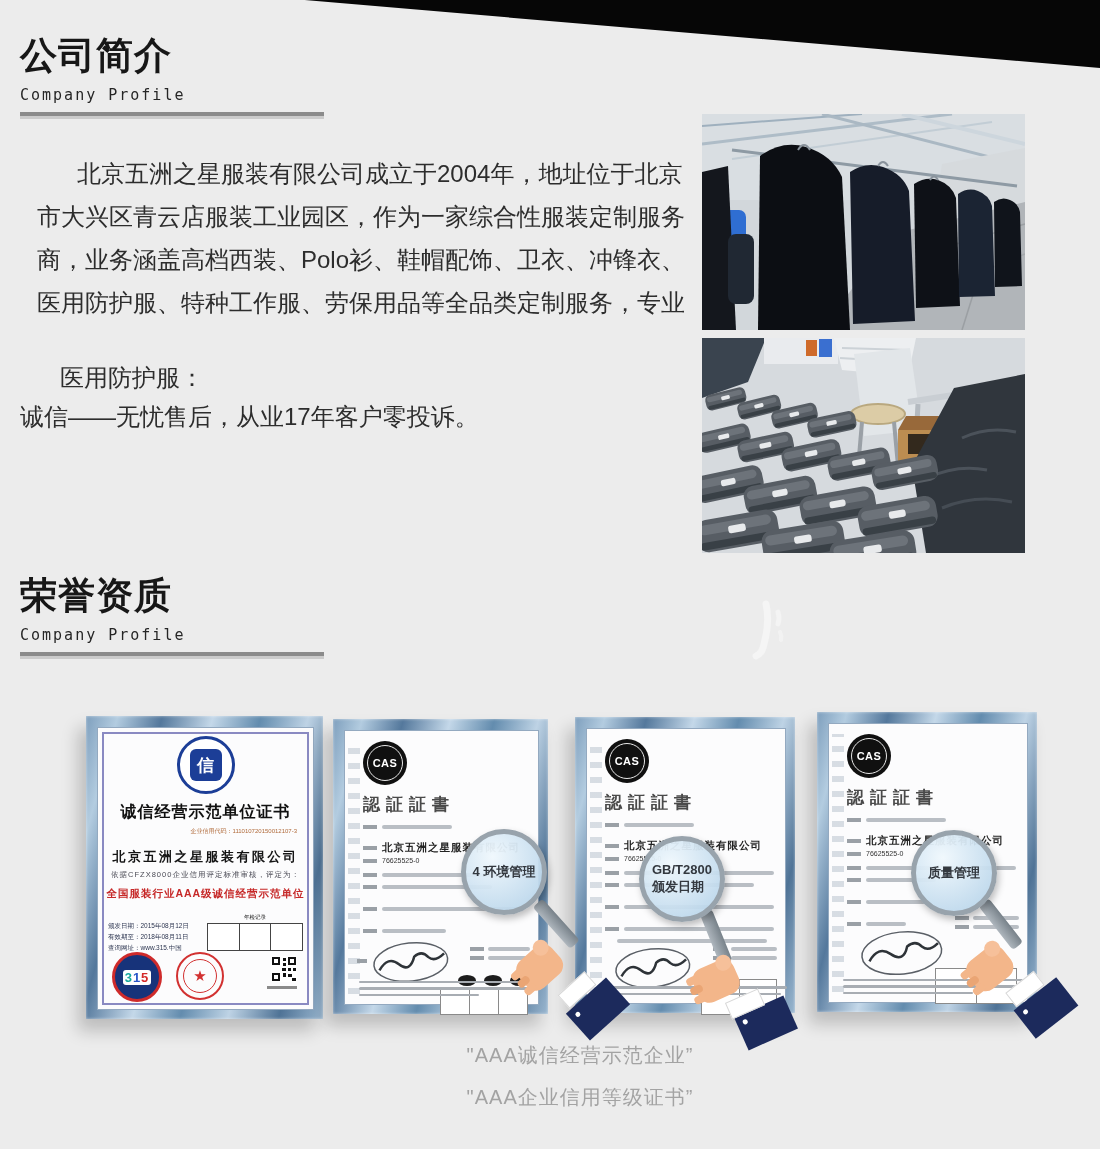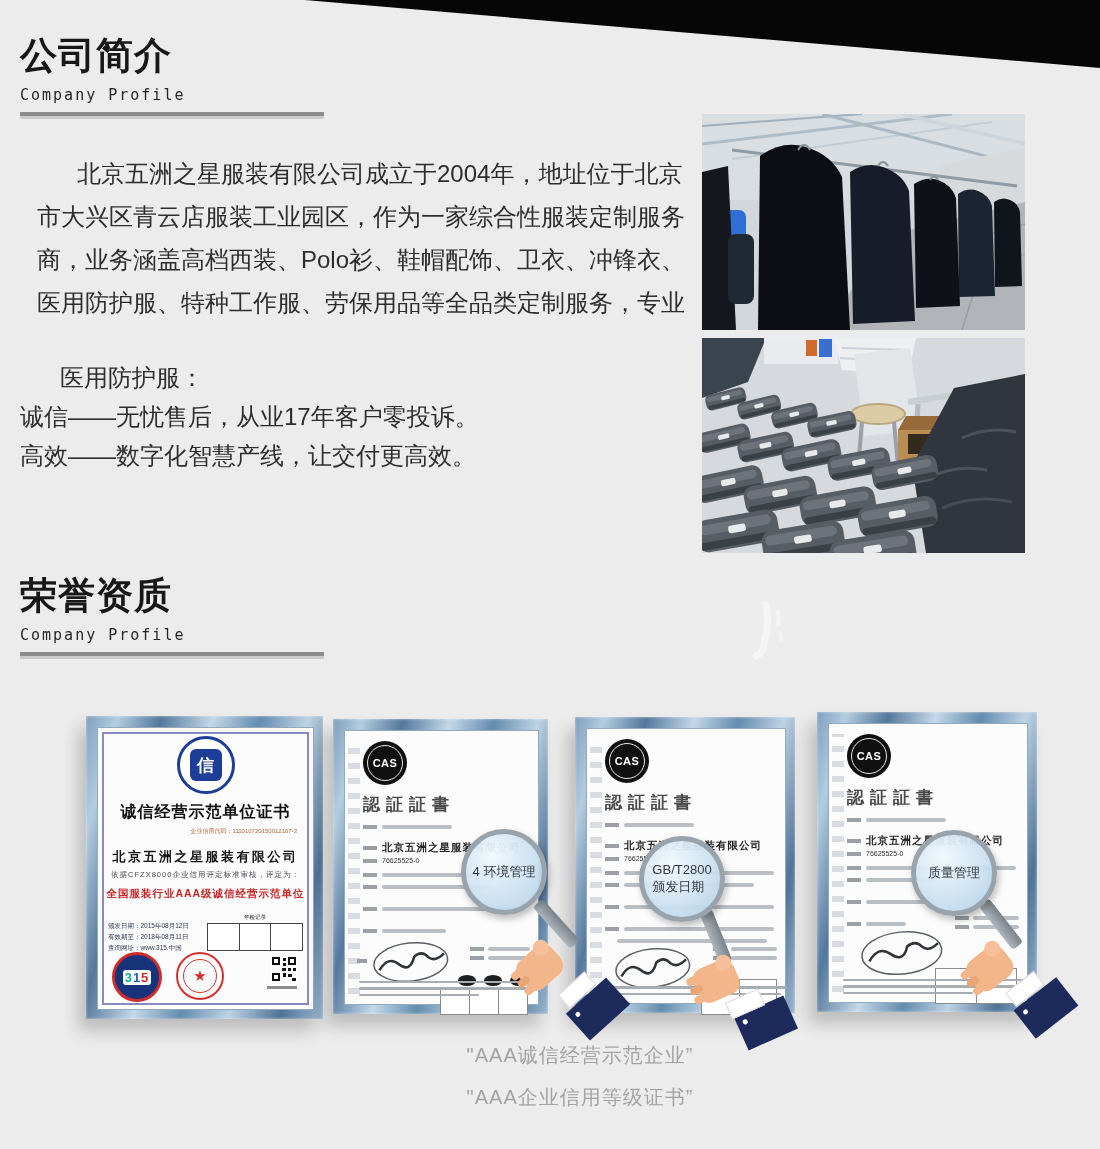--- a/index.html
+++ b/index.html
@@ -87,21 +87,21 @@
   .oval{width:18px;height:11px;border-radius:50%;background:#1d1d1d;}
   .mini-table{display:flex;border:1px solid #8a8a8a;height:24px;width:86px;background:#fff;}
   .mini-table div{flex:1;border-right:1px solid #8a8a8a;}
   .mini-table div:last-child{border-right:none;}
   .fine{position:absolute;left:14px;right:10px;bottom:8px;display:flex;flex-direction:column;gap:4px;}
   .fine .bar{height:2.5px;background:#a8adb3;}
   
   .lens{position:absolute;width:76px;height:76px;border-radius:50%;border:5px solid #98a3ac;
         background:radial-gradient(circle at 35% 30%,rgba(240,248,253,.96),rgba(175,207,231,.92));
         box-shadow:2px 4px 7px rgba(0,0,0,.25);display:flex;align-items:center;justify-content:center;z-index:5;}
-  .lens-text{font-weight:normal;color:#33383f;font-size:13px;line-height:1.3;white-space:nowrap;}
+  .lens-text{font-weight:bold;color:#33383f;font-size:13px;line-height:1.3;white-space:nowrap;}
   .handle{position:absolute;width:13px;height:56px;border-radius:4px;z-index:4;
           background:linear-gradient(90deg,#aeb6bd,#78828a);transform-origin:50% 0;}
   .hand{position:absolute;z-index:6;}
   .cuff{position:absolute;width:34px;height:16px;background:#fff;border:1px solid #d8d8d8;z-index:5;}
   .sleeve{position:absolute;width:54px;height:36px;background:#1c2a5c;z-index:4;}
   .sleeve .btn{position:absolute;left:6px;top:6px;width:5px;height:5px;border-radius:50%;background:#fff;}
   
   .footer{position:absolute;left:290px;top:1034px;width:580px;text-align:center;font-size:20px;
           color:#a3a3a3;line-height:42px;letter-spacing:1px;}
 </style>
@@ -121,21 +121,20 @@
   <div class="intro">
     <div class="indent">北京五洲之星服装有限公司成立于2004年，地址位于北京</div>
     <div>市大兴区青云店服装工业园区，作为一家综合性服装定制服务</div>
     <div>商，业务涵盖高档西装、Polo衫、鞋帽配饰、卫衣、冲锋衣、</div>
     <div>医用防护服、特种工作服、劳保用品等全品类定制服务，专业</div>
   </div>
 
   <div class="promises">
     <div class="indent">医用防护服：</div>
     <div>诚信——无忧售后，从业17年客户零投诉。</div>
-    <div>高效——数字化智慧产线，让交付更高效。</div>
   </div>
 
   <div class="photo" id="photo1">
     <svg width="323" height="216" viewBox="0 0 323 216" preserveAspectRatio="none">
       <rect width="323" height="216" fill="#d2d7db"></rect>
       <rect width="323" height="86" fill="#d9dee2"></rect>
       <line x1="0" y1="30" x2="250" y2="0" stroke="#aebcc7" stroke-width="3"></line>
       <line x1="30" y1="45" x2="290" y2="8" stroke="#c2cdd5" stroke-width="2"></line>
       <line x1="0" y1="12" x2="160" y2="0" stroke="#9fb0be" stroke-width="2"></line>
       <line x1="120" y1="0" x2="323" y2="52" stroke="#aab8c3" stroke-width="3"></line>

